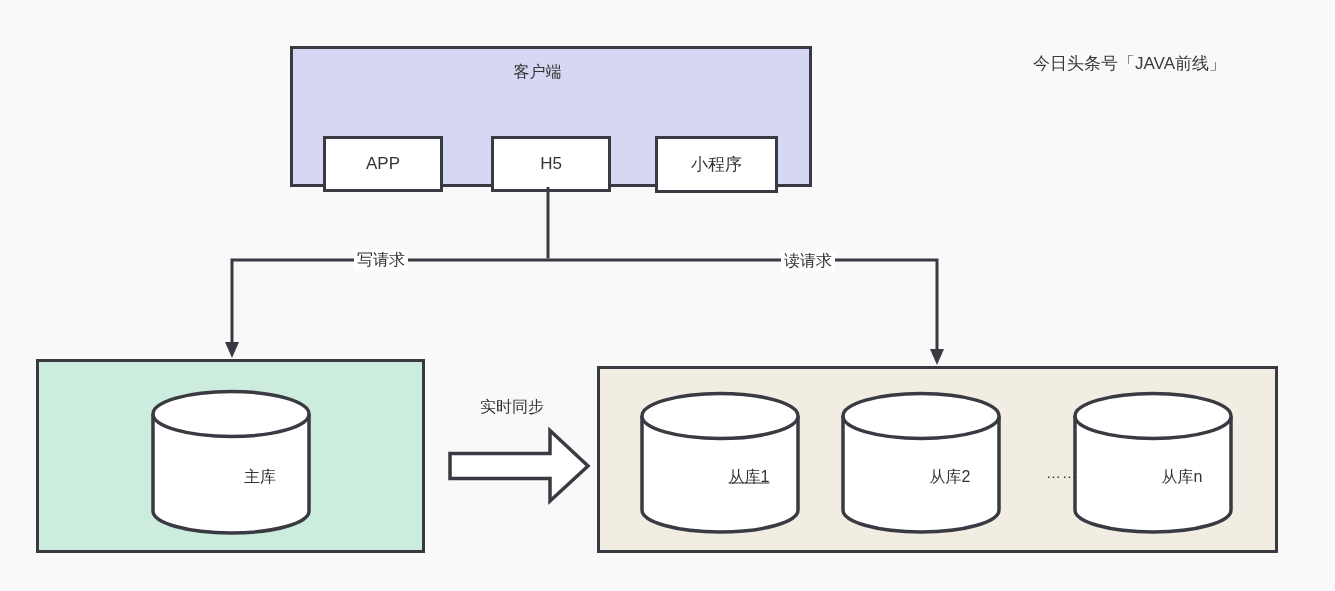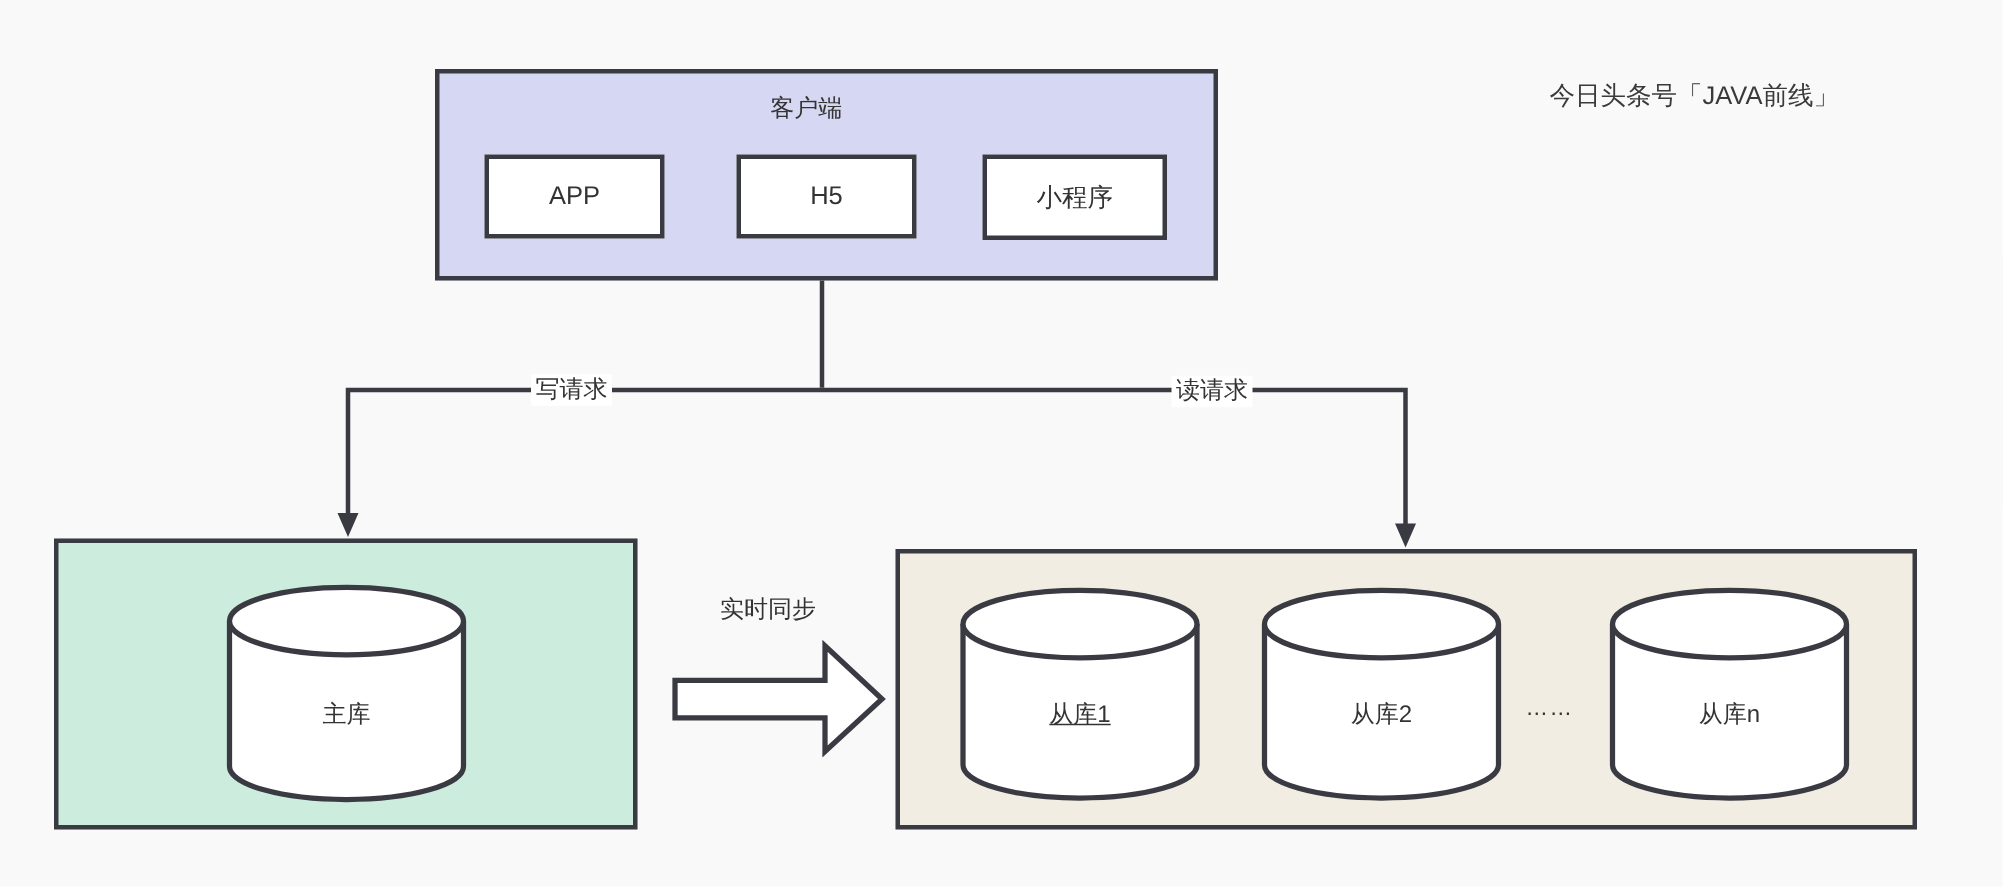--- a/index.html
+++ b/index.html
@@ -24,20 +24,21 @@
   .node {
     position: absolute;
     box-sizing: border-box;
     border: 3px solid #3a3a43;
     background: #ffffff;
     display: flex;
     align-items: center;
     justify-content: center;
     font-size: 17px;
     z-index: 1;
+    margin-top: 33px;
   }
   .app-box  { left: 323px; top: 103px; width: 120px; height: 56px; }
   .h5-box   { left: 491px; top: 103px; width: 120px; height: 56px; }
   .mini-box { left: 655px; top: 103px; width: 123px; height: 57px; }
   .client-title {
     position: absolute;
     left: 290px; top: 62px; width: 495px;
     text-align: center;
     font-size: 16px;
     z-index: 1;
@@ -74,20 +75,21 @@
     font-size: 16px;
     white-space: nowrap;
     z-index: 3;
   }
   .db-label {
     position: absolute;
     transform: translate(-50%, -50%);
     font-size: 16px;
     white-space: nowrap;
     z-index: 3;
+    margin-left: 29px;
   }
   .master-db-label { left: 231px;  top: 477px; }
   .slave1-label    { left: 720px;  top: 477px; text-decoration: underline; }
   .slave2-label    { left: 921px;  top: 477px; }
   .slaven-label    { left: 1153px; top: 477px; }
   .dots-label      { left: 1033px; top: 472px; font-size: 15px; letter-spacing: 1px; }
 </style>
 </head>
 <body>
 

